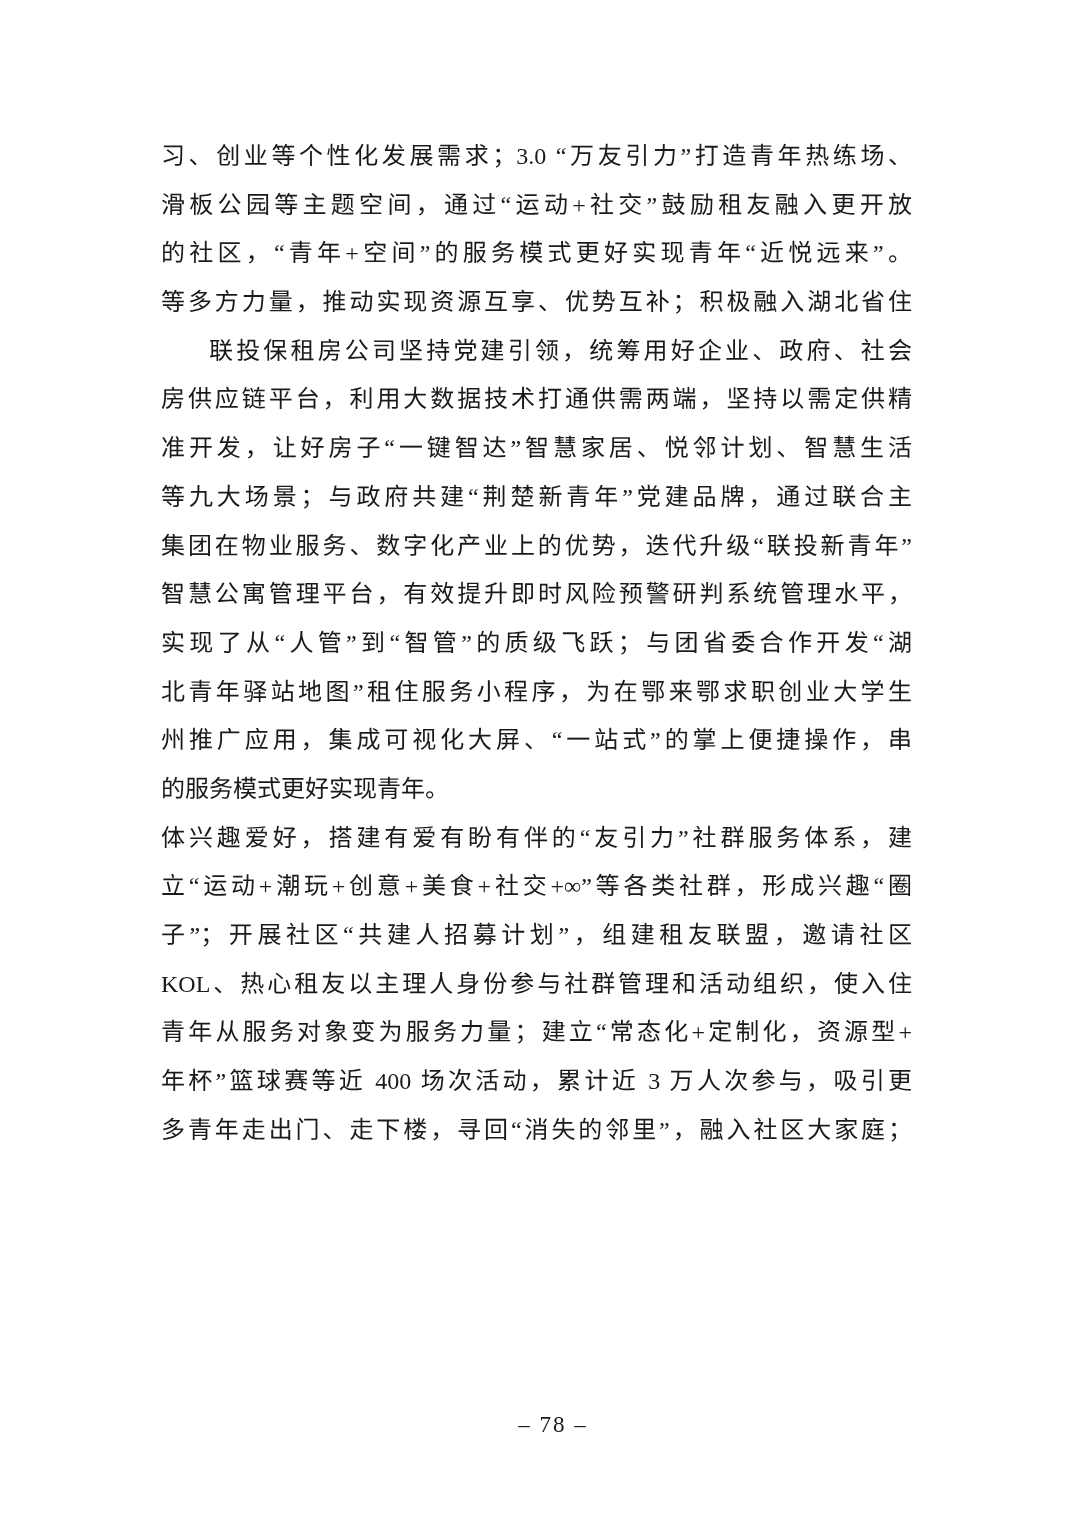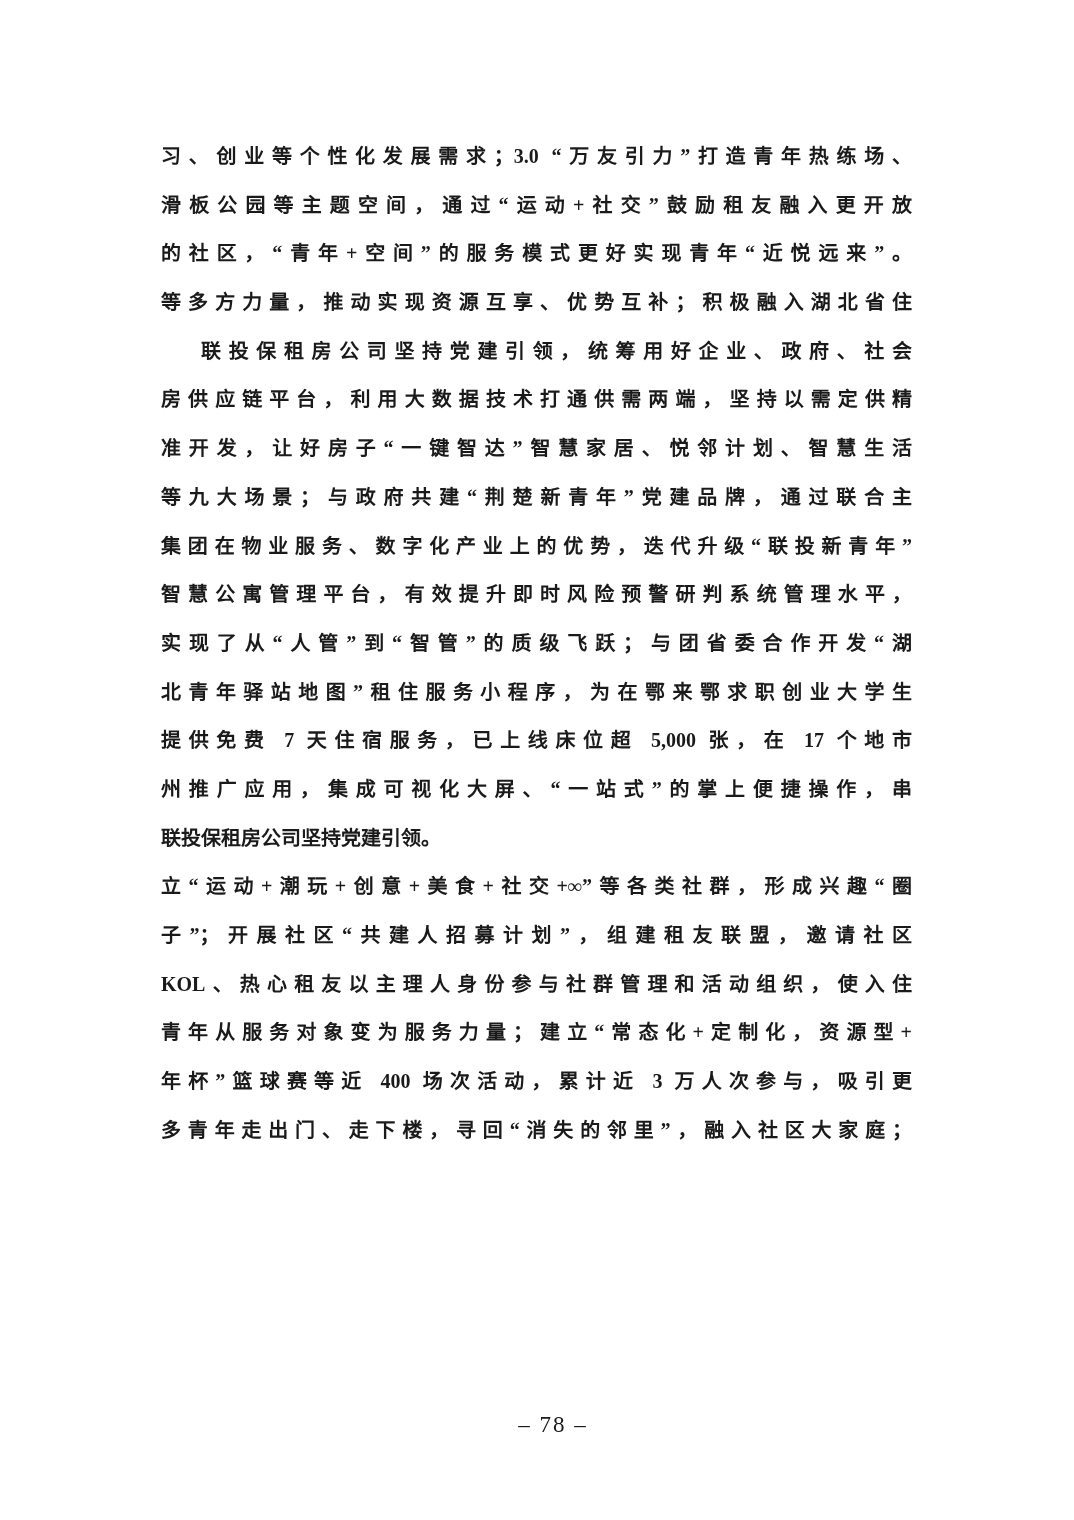--- a/index.html
+++ b/index.html
@@ -14,27 +14,26 @@
   }
   .text-block {
     position: absolute;
     left: 161px;
     top: 132px;
     width: 751px;
   }
   .line {
     height: 48.7px;
     line-height: 48.7px;
-    font-size: 20px;
+    font-size: 24px;
     overflow: hidden;
     text-align: justify;
     text-align-last: justify;
     text-justify: inter-character;
     white-space: normal;
-    font-weight: bold;
   }
   .indent { text-indent: 2em; }
   .para-end { text-align-last: left; }
   .page-footer {
     position: absolute;
     left: 16px;
     top: 1409px;
     width: 100%;
     height: 32px;
     line-height: 32px;
@@ -59,26 +58,26 @@
     <div>
       <div class="line">等多方力量，推动实现资源互享、优势互补；积极融入湖北省住</div>
       <div class="line indent">联投保租房公司坚持党建引领，统筹用好企业、政府、社会</div>
       <div class="line">房供应链平台，利用大数据技术打通供需两端，坚持以需定供精</div>
       <div class="line">准开发，让好房子“一键智达”智慧家居、悦邻计划、智慧生活</div>
       <div class="line">等九大场景；与政府共建“荆楚新青年”党建品牌，通过联合主</div>
       <div class="line">集团在物业服务、数字化产业上的优势，迭代升级“联投新青年”</div>
       <div class="line">智慧公寓管理平台，有效提升即时风险预警研判系统管理水平，</div>
       <div class="line">实现了从“人管”到“智管”的质级飞跃；与团省委合作开发“湖</div>
       <div class="line">北青年驿站地图”租住服务小程序，为在鄂来鄂求职创业大学生</div>
-      <div class="line">提供免费 7 天住宿服务，已上线床位超 5,000 张，在 17 个地市</div>
       <div class="line">州推广应用，集成可视化大屏、“一站式”的掌上便捷操作，串</div>
-      <div class="line para-end">联投保租房公司坚持党建引领。</div>
+      <div class="line para-end">的服务模式更好实现青年。</div>
     </div>
 
     <div>
+      <div class="line">体兴趣爱好，搭建有爱有盼有伴的“友引力”社群服务体系，建</div>
       <div class="line">立“运动+潮玩+创意+美食+社交+∞”等各类社群，形成兴趣“圈</div>
       <div class="line">子”；开展社区“共建人招募计划”，组建租友联盟，邀请社区</div>
       <div class="line">KOL、热心租友以主理人身份参与社群管理和活动组织，使入住</div>
       <div class="line">青年从服务对象变为服务力量；建立“常态化+定制化，资源型+</div>
       <div class="line">年杯”篮球赛等近 400 场次活动，累计近 3 万人次参与，吸引更</div>
       <div class="line">多青年走出门、走下楼，寻回“消失的邻里”，融入社区大家庭；</div>
     </div>
 
   </div>
 

